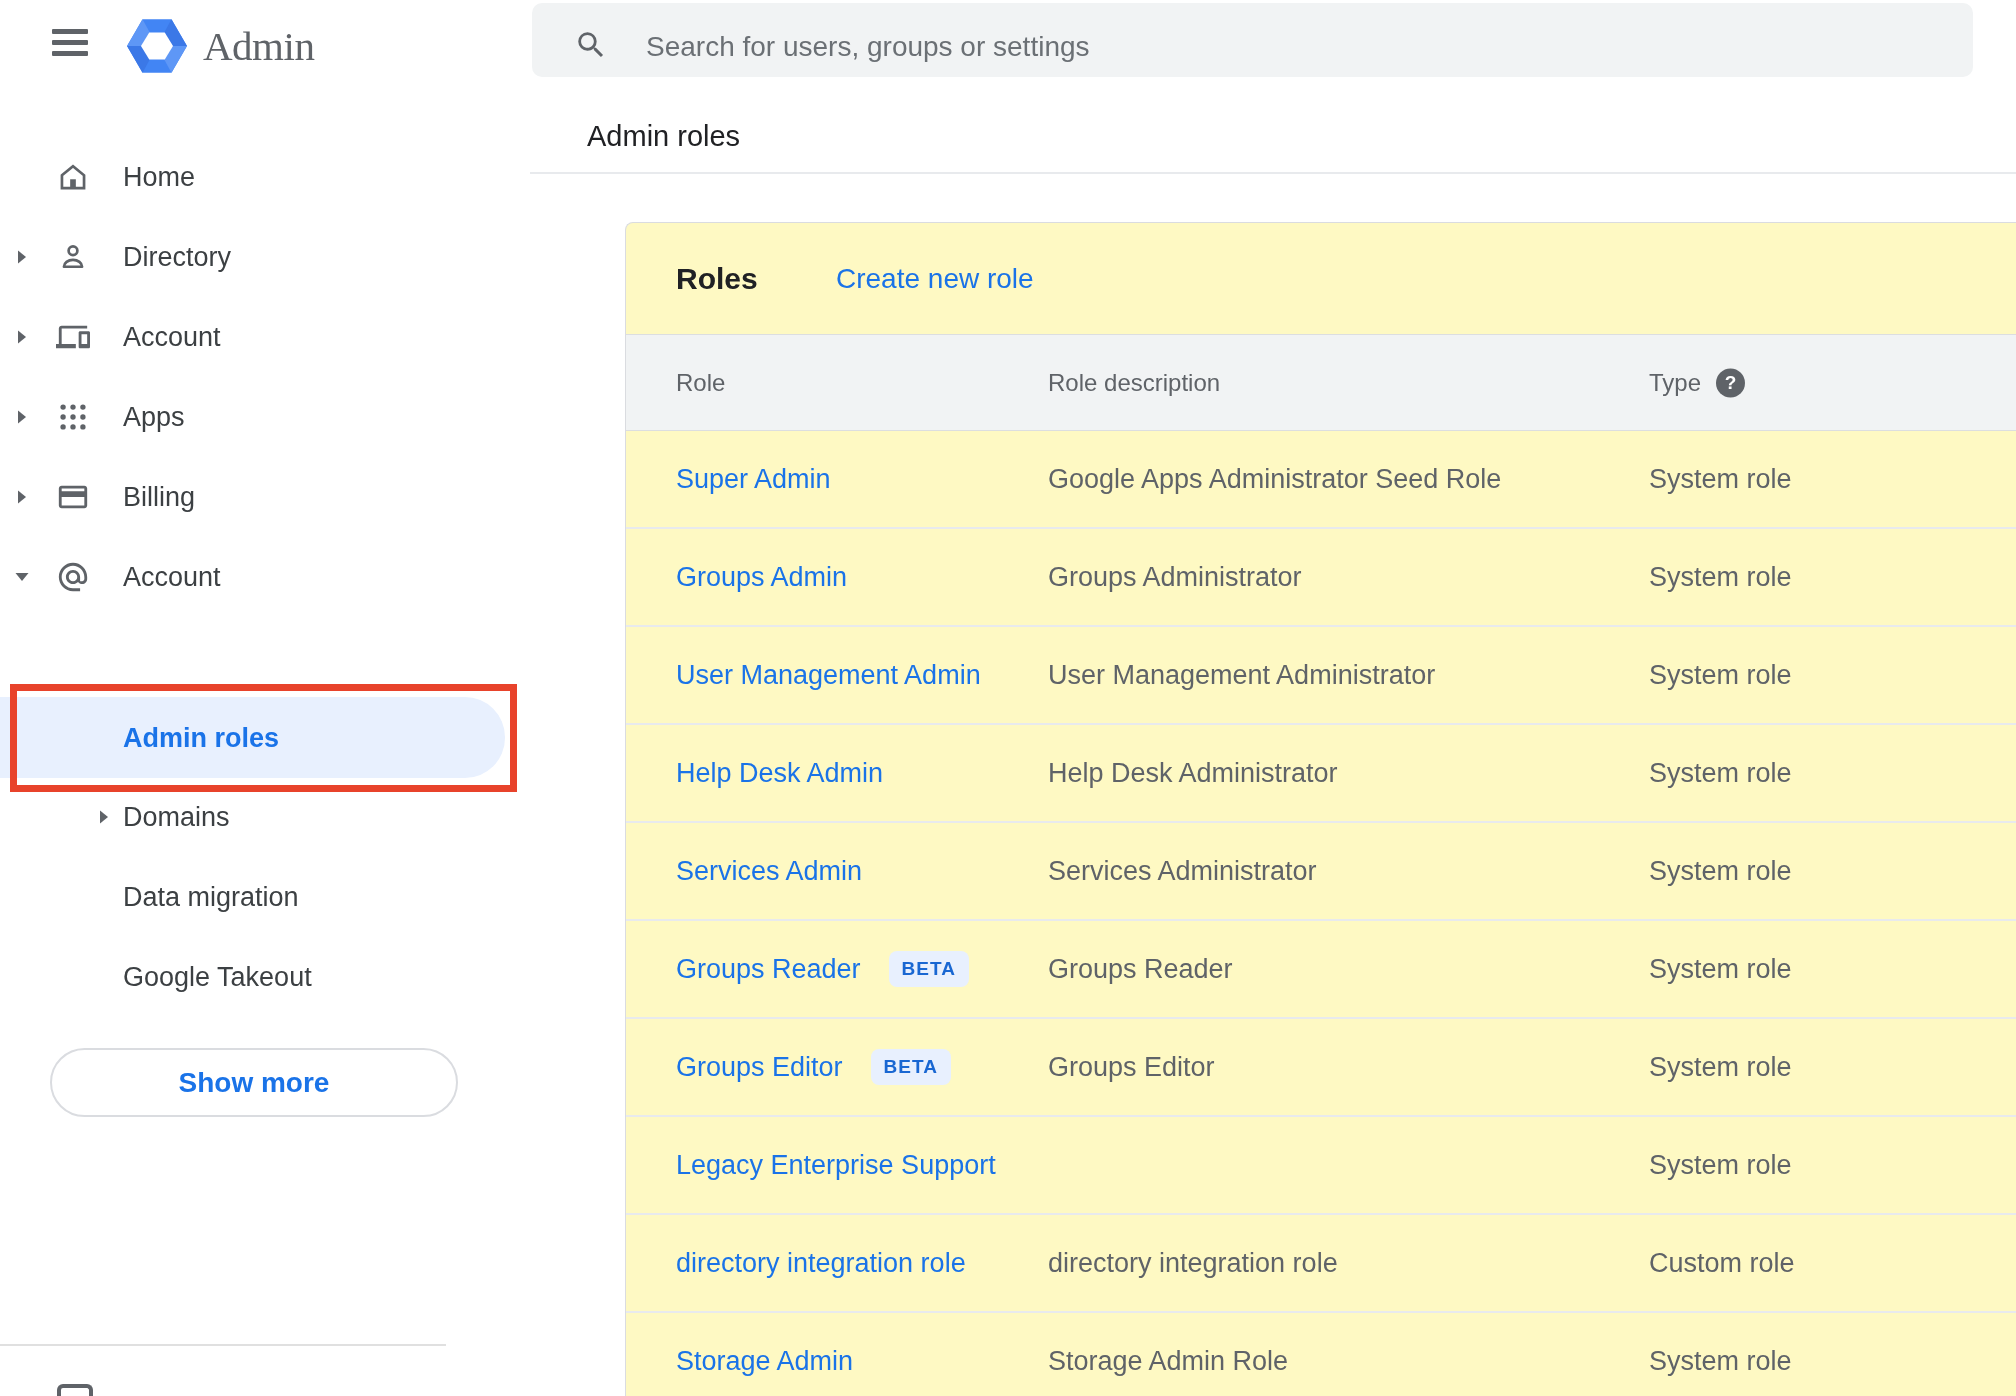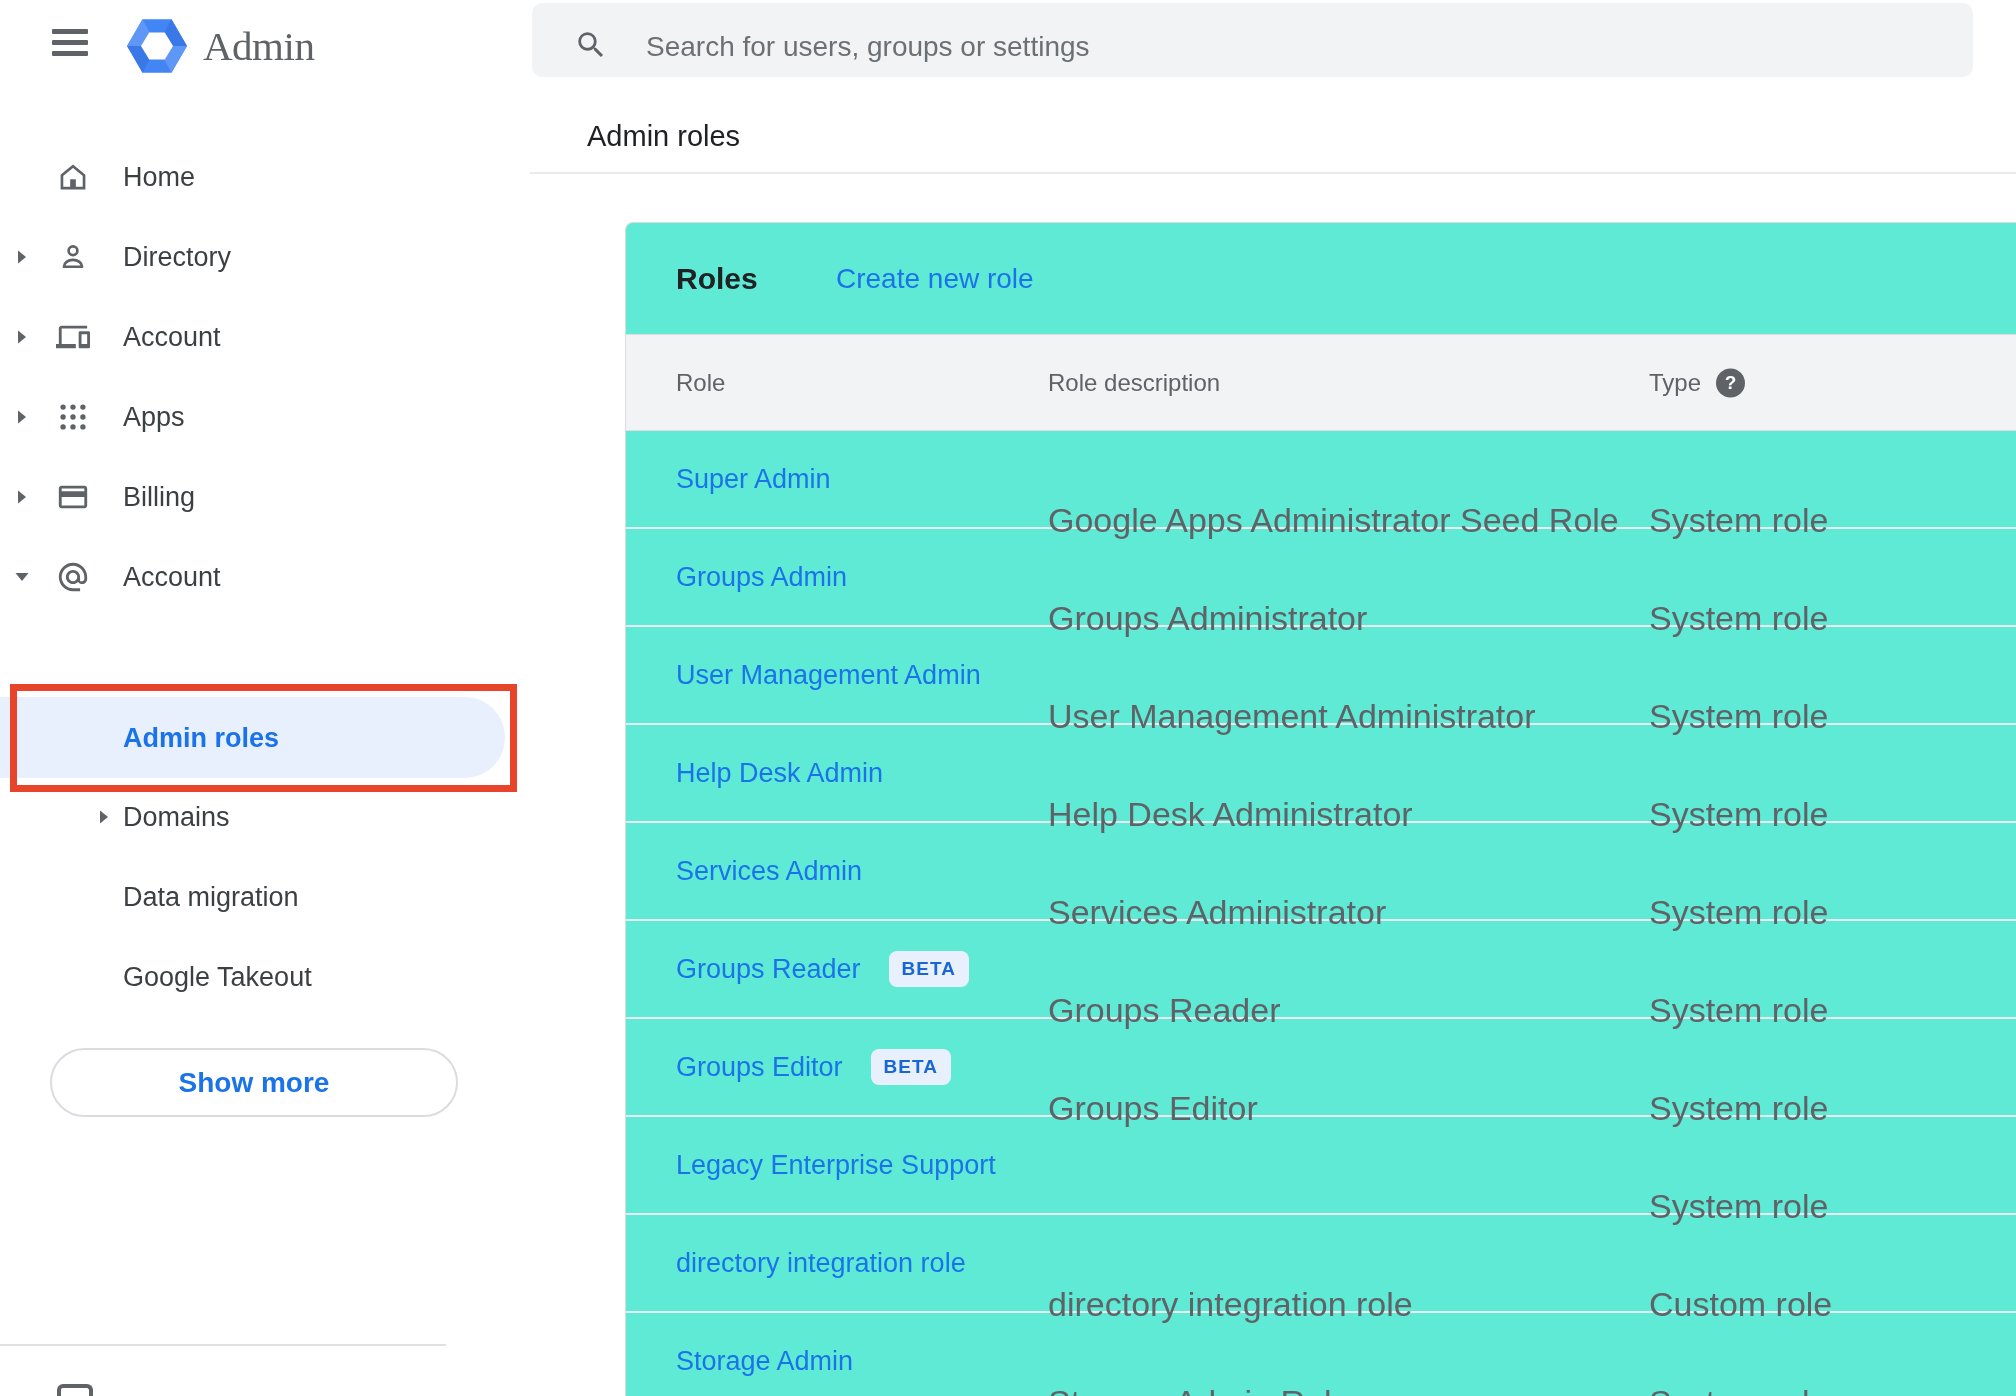--- a/index.html
+++ b/index.html
@@ -43,38 +43,38 @@
   .show-more{position:absolute;left:50px;top:1048px;width:408px;height:69px;box-sizing:border-box;
              border:2px solid #dadce0;border-radius:35px;display:flex;align-items:center;justify-content:center;
              font-size:28px;font-weight:bold;color:#1a73e8;cursor:pointer;background:#fff;}
   .side-bottom-divider{position:absolute;left:0;top:1344px;width:446px;height:2px;background:#e0e0e0;}
   .partial-icon{position:absolute;left:57px;top:1384px;width:36px;height:12px;box-sizing:border-box;
                 border:4px solid #5f6368;border-bottom:none;border-radius:6px 6px 0 0;}
 
   
   .card{position:absolute;left:625px;top:222px;width:1391px;height:1174px;box-sizing:border-box;
         border:1px solid #dadce0;border-right:none;border-bottom:none;border-top-left-radius:8px;
-        background:#5eead4;overflow:hidden;}
+        background:#fef9c3;overflow:hidden;}
   .card-header{position:relative;height:111px;}
   .card-title{position:absolute;left:50px;top:50%;transform:translateY(-50%);
               font-size:30px;font-weight:bold;color:#202124;}
   .create-link{position:absolute;left:210px;top:50%;transform:translateY(-50%);
                font-size:28px;color:#1a73e8;cursor:pointer;text-decoration:none;}
   .thead{position:relative;height:97px;background:#f1f3f4;border-top:1px solid #dcdee0;border-bottom:1px solid #dcdee0;box-sizing:border-box;}
   .thead .col{position:absolute;top:50%;transform:translateY(-50%);font-size:24px;color:#5f6368;}
   .col-role{left:50px;}  .col-desc{left:422px;}  .col-type{left:1023px;}
   .help-icon{position:absolute;left:1090px;top:50%;transform:translateY(-50%);width:29px;height:29px;
              border-radius:50%;background:#5f6368;color:#fff;font-size:19px;font-weight:bold;
              display:flex;align-items:center;justify-content:center;cursor:pointer;}
   .trow{position:relative;height:98px;border-bottom:2px solid #e8eaed;box-sizing:border-box;}
   .role-wrap{position:absolute;left:50px;top:50%;transform:translateY(-50%);display:flex;align-items:center;}
   .role-link{font-size:27px;color:#1a73e8;cursor:pointer;text-decoration:none;white-space:nowrap;}
   .beta{margin-left:28px;background:#e8f0fe;color:#1967d2;font-size:19px;font-weight:bold;
         letter-spacing:1px;padding:7px 13px;border-radius:8px;}
-  .cell{position:absolute;top:50%;transform:translateY(-50%);font-size:34px;color:#5f6368;white-space:nowrap;margin-top:41px;}
+  .cell{position:absolute;top:50%;transform:translateY(-50%);font-size:27px;color:#5f6368;white-space:nowrap;}
   .desc{left:422px;} .type{left:1023px;}
   svg .ic{fill:#5f6368;}
 </style>
 </head>
 <body>
 
 <div id="screen">
 
   <div class="hamburger">
       <span></span>

